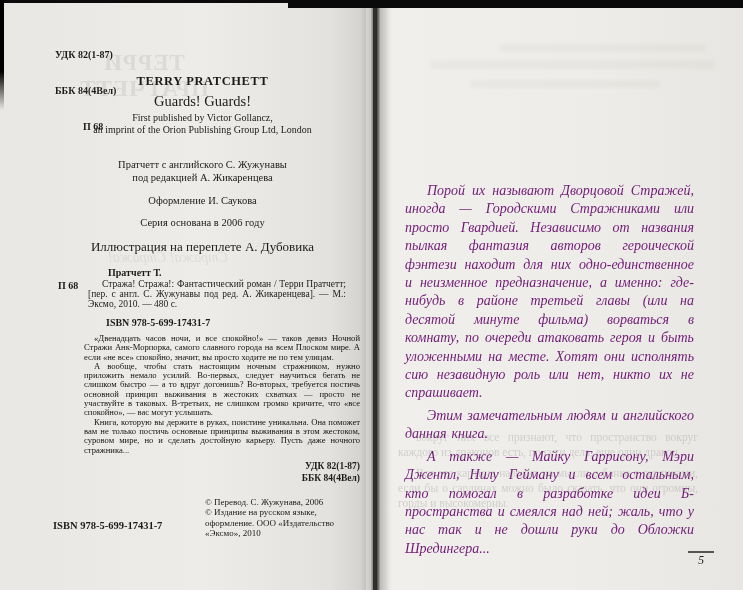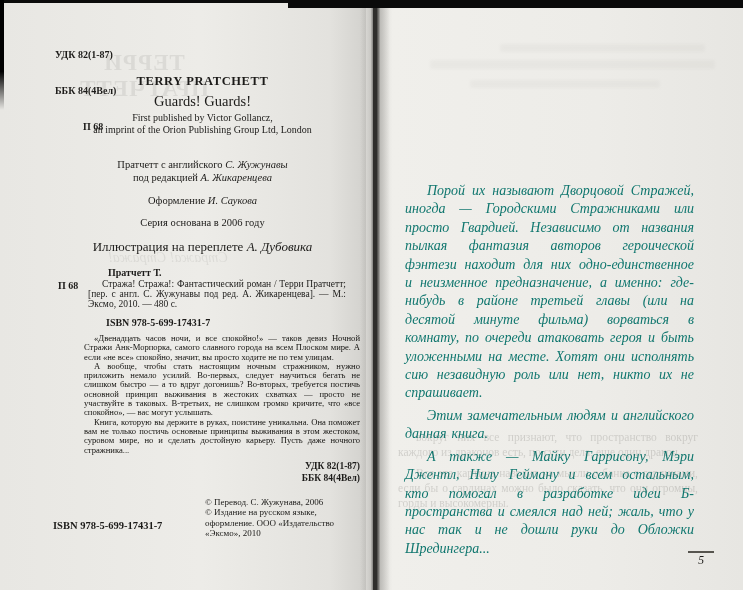--- a/index.html
+++ b/index.html
@@ -34,36 +34,36 @@
   .top-codes{left:55px;top:25px;font-size:10px;line-height:12px;font-weight:bold;white-space:pre;}
   .top-codes .indent{padding-left:28px;}
   .ghost-title{left:38px;top:50px;width:212px;font-size:23px;font-weight:bold;letter-spacing:1px;opacity:.13;text-align:center;}
   .author-en{top:74px;font-size:12.5px;font-weight:bold;letter-spacing:.6px;text-align:center;}
   .title-en{top:93px;font-size:14.5px;}
   .copyright-en{top:112px;font-size:10px;line-height:12px;}
   .translation{top:158px;font-size:10.5px;line-height:13px;}
   .design-line{top:195px;font-size:10.5px;}
   .series-line{top:217px;font-size:10.5px;}
   .illustr-line{top:239px;font-size:13px;}
-  .name-it{font-style:italic;}
+  .name-it{}
   .ghost-series{left:108px;top:250px;width:120px;font-size:14px;font-style:italic;opacity:.12;text-align:center;}
   .cat-author{left:88px;top:267px;font-size:10px;font-weight:bold;margin-left:20px;}
   .cat-code{left:58px;top:280px;font-size:10px;font-weight:bold;}
   .cat-entry{left:88px;top:279px;width:258px;font-size:9.5px;line-height:10px;text-indent:14px;}
   .cat-isbn{left:106px;top:317px;font-size:10px;font-weight:bold;}
   .annotation{left:84px;top:334px;width:276px;font-size:8.6px;line-height:9.3px;color:#13120f;}
   .annotation p{margin:0;text-indent:10px;}
   .bottom-codes{left:200px;top:460px;width:160px;text-align:right;font-size:9.5px;line-height:12px;font-weight:bold;}
   .bottom-isbn{left:53px;top:520px;font-size:10.5px;font-weight:bold;}
   .bottom-copy{left:205px;top:497px;width:138px;font-size:9px;line-height:10.3px;}
   .bottom-copy p{margin:0;}
 
   
   .dedication{left:405px;top:182px;width:289px;font-size:14px;line-height:18.4px;
-    font-style:italic;color:#0f766e;word-spacing:1.5px;}
+    font-style:italic;color:#701a75;word-spacing:1.5px;}
   .dedication p{margin:0 0 4px 0;text-indent:22px;}
   .ghost-right{left:398px;top:430px;width:300px;font-size:11.5px;line-height:15px;
     opacity:.2;color:#55534e;filter:blur(.4px);}
   .ghost-right p{margin:0 0 6px 0;text-indent:18px;}
   .footer-rule{left:688px;top:551px;width:26px;height:2px;background:#57554f;}
   .page-num{left:688px;top:554px;width:26px;text-align:center;font-size:11.5px;font-style:italic;}
 </style>
 </head>
 <body>
 

